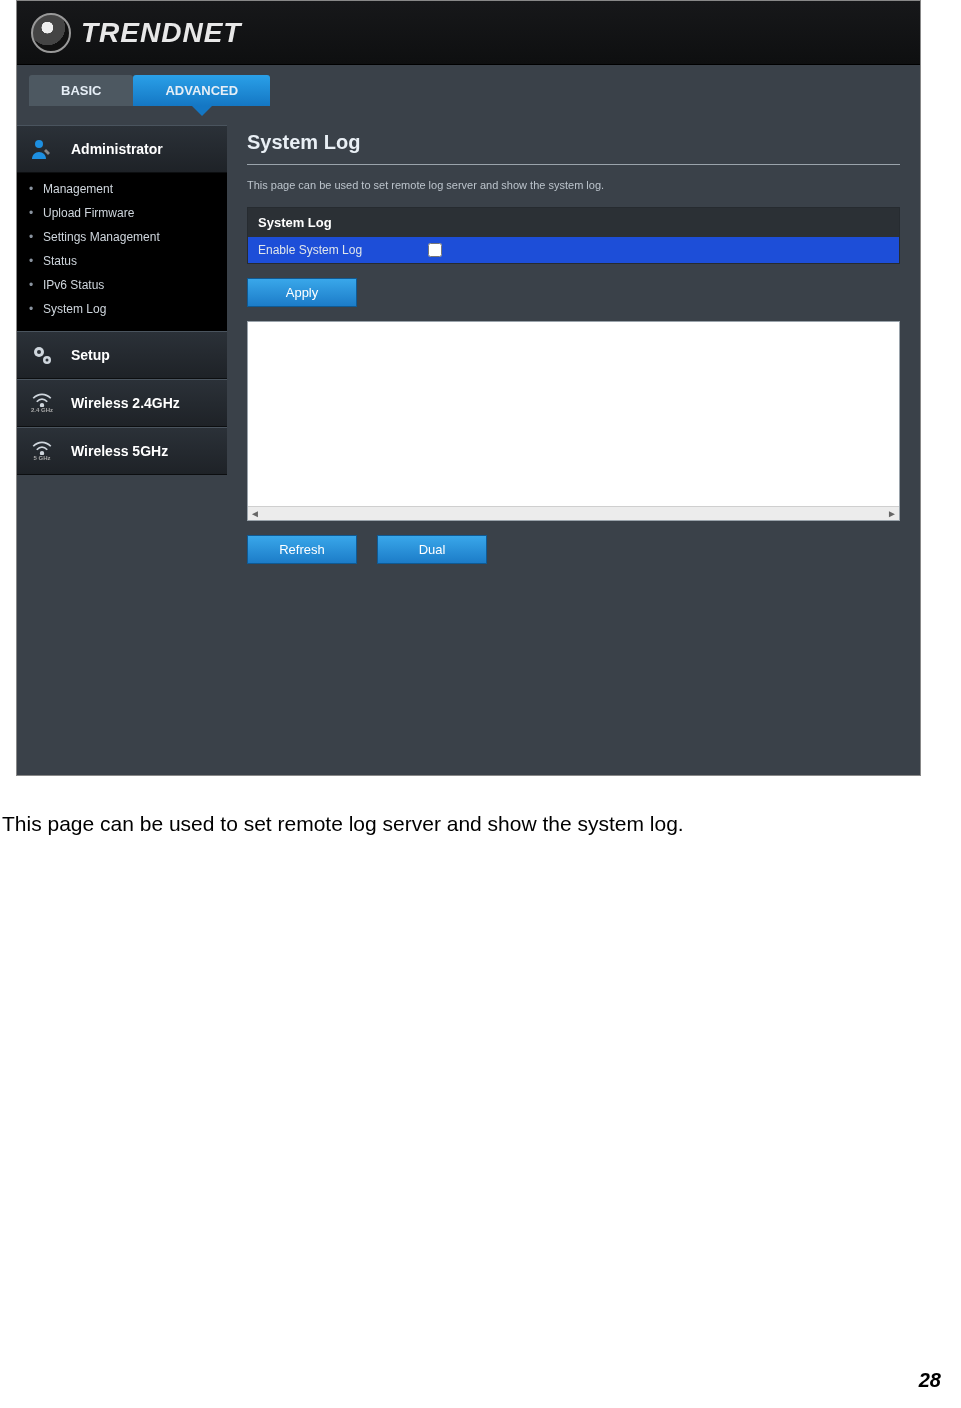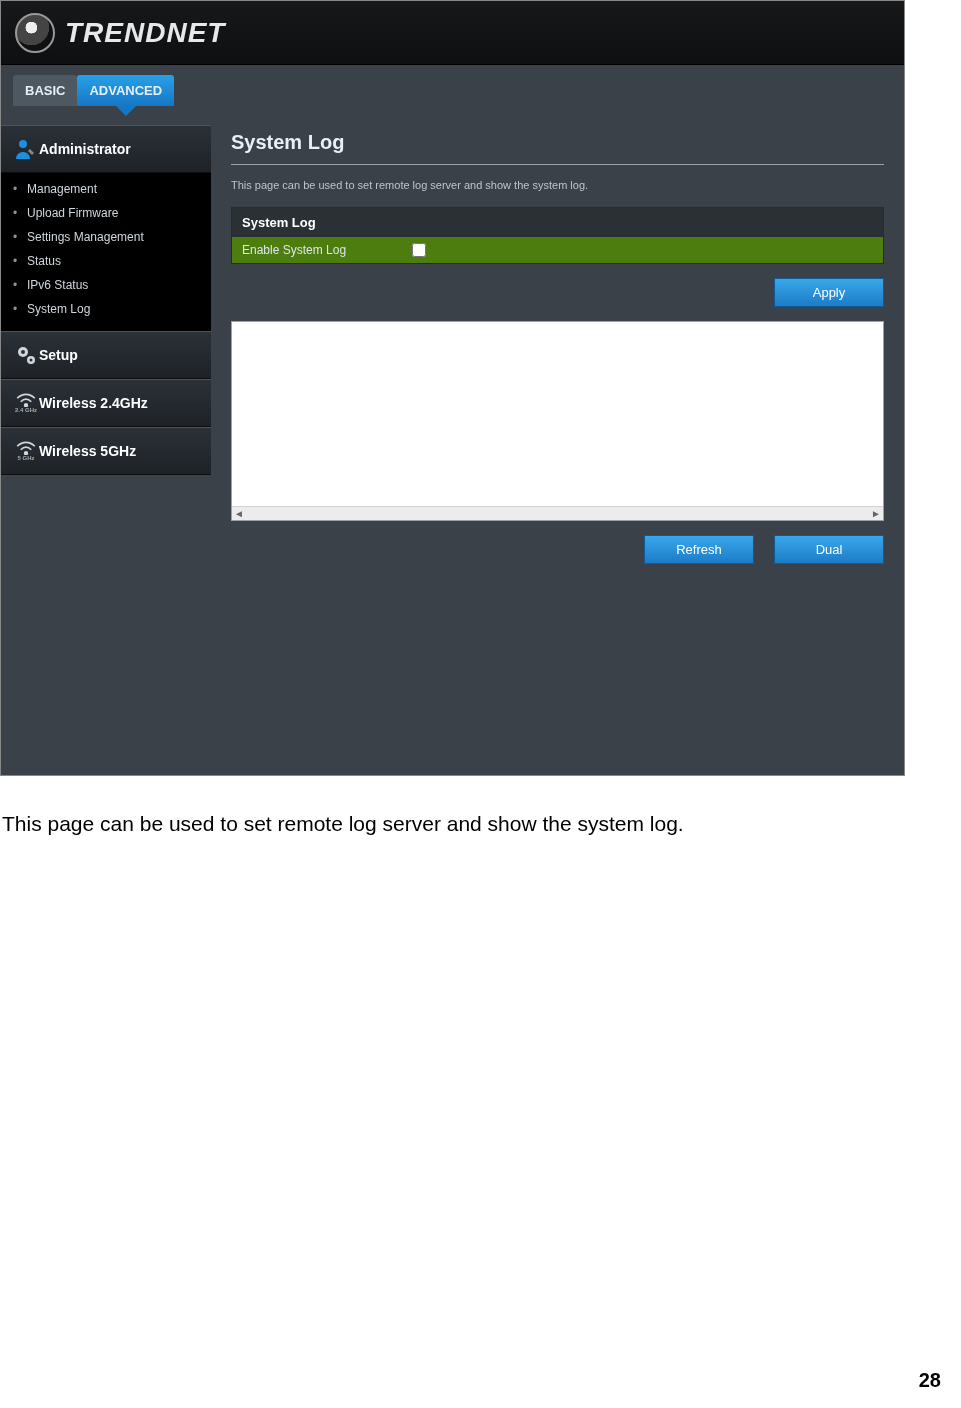--- a/index.html
+++ b/index.html
@@ -6,21 +6,21 @@
   body {
     width: 961px;
     height: 1408px;
     background: #ffffff;
     font-family: Arial, Helvetica, sans-serif;
     color: #000;
     position: relative;
   }
   .screenshot {
     width: 905px;
-    margin: 0 0 0 0;
+    margin: 0 0 0 16px;
     background: #3a4149;
     border: 1px solid #888;
     position: relative;
   }
   
   .hdr {
     height: 64px;
     background: linear-gradient(#17181a, #0e0f10);
     display: flex;
     align-items: center;
@@ -55,21 +55,21 @@
   .hdr-right .model { color: #c6ced6; font-size: 14px; }
   
   .tabs-row {
     height: 50px;
     background: #3a4149;
     display: flex;
     align-items: flex-start;
     padding: 10px 0 0 12px;
   }
   .tab {
-    padding: 8px 12px;
+    padding: 8px 32px;
     font-size: 13px;
     font-weight: 700;
     color: #e6eef6;
     cursor: pointer;
     border-radius: 3px 3px 0 0;
   }
   .tab.basic { background: #4d5861; }
   .tab.advanced {
     background: linear-gradient(#2aa0e8, #1477c4);
     position: relative;
@@ -93,21 +93,21 @@
     padding: 10px 0 40px 0;
   }
   .side-section {
     background: linear-gradient(#2b3138, #1e2227);
     color: #fff;
     font-weight: 700;
     font-size: 14px;
     padding: 10px 12px;
     display: flex;
     align-items: center;
-    gap: 0;
+    gap: 16px;
     border-top: 1px solid #4a545e;
     border-bottom: 1px solid #0c0e10;
     cursor: pointer;
   }
   .side-section .icon-box {
     width: 26px; height: 26px;
     display: flex; align-items: center; justify-content: center;
   }
   .side-items {
     list-style: none;
@@ -150,32 +150,32 @@
     border: 1px solid #262b30;
   }
   .panel-head {
     background: #2b3035;
     color: #fff;
     font-weight: 700;
     font-size: 13px;
     padding: 7px 10px;
   }
   .panel-row {
-    background: #4d7c0f;
+    background: #1d4ed8;
     display: flex;
     align-items: center;
     padding: 6px 10px;
     font-size: 12px;
     color: #dfe5eb;
   }
   .panel-row .lbl { width: 170px; }
   .panel-row input[type=checkbox]{ width:14px; height:14px; }
   .btn-row {
     display: flex;
-    justify-content: flex-end;
+    justify-content: flex-start;
     gap: 20px;
     margin: 14px 0;
   }
   .btn {
     min-width: 110px;
     text-align: center;
     padding: 6px 18px;
     font-size: 13px;
     color: #fff;
     background: linear-gradient(#39a7ea, #1c7cc8);
@@ -206,20 +206,21 @@
     font-size: 21px;
     color: #000;
     margin: 36px 0 0 2px;
     font-family: Arial, sans-serif;
   }
   .page-number {
     position: absolute;
     right: 20px;
     bottom: 16px;
     font-weight: 700;
+    font-style: italic;
     font-size: 20px;
   }
 </style>
 </head>
 <body>
 
 <div class="screenshot">
 
   <div class="hdr">
     <div class="brand">

